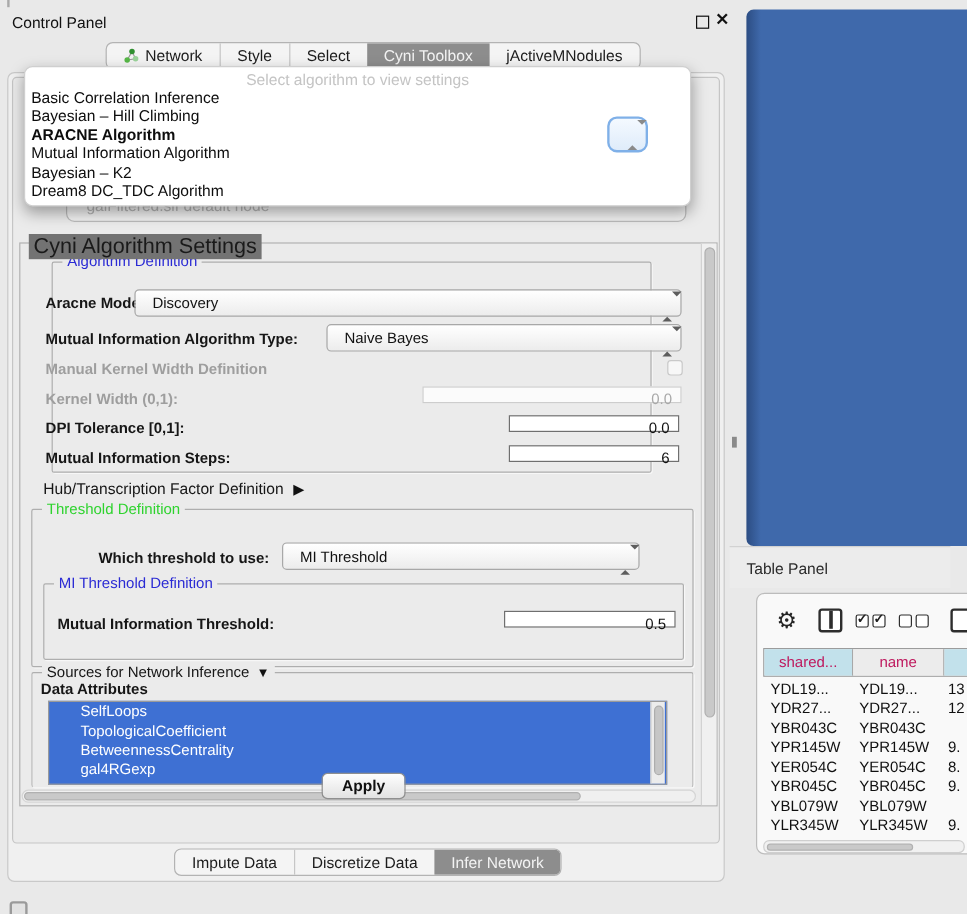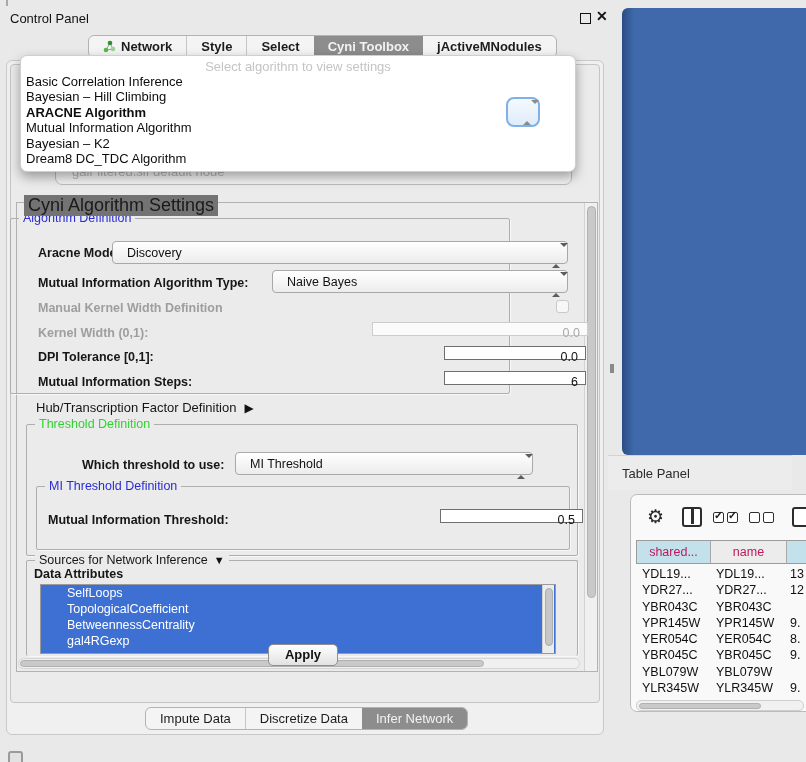--- a/index.html
+++ b/index.html
@@ -8,21 +8,21 @@
   #app { position:relative; width:806px; height:762px; overflow:hidden; background:#e9e9e9; }
 
   
   .cp-title { position:absolute; left:10px; top:11px; font-size:13px; color:#111; }
   .cp-float { position:absolute; left:580px; top:13px; width:11px; height:11px; border:1.7px solid #111; background:transparent; }
   .cp-close { position:absolute; left:596px; top:8px; font-size:14px; font-weight:bold; color:#111; }
   .top-tick { position:absolute; left:6px; top:0; width:2px; height:6px; background:#a9a9a9; }
 
   
   .tabbar { position:absolute; display:flex; height:23px; border:1px solid #b3b3b3; border-radius:6px; background:#f4f4f4; overflow:hidden; }
-  #top-tabs { left:88px; top:35px;font-weight:bold; }
+  #top-tabs { left:88px; top:35px; }
   #bottom-tabs { left:145px; top:707px; }
   .ttab { display:flex; align-items:center; gap:5px; padding:0 14px; font-size:13px; color:#1c1c1c; white-space:nowrap; }
   .ttab:not(.sel)+.ttab:not(.sel) { border-left:1px solid #c6c6c6; }
   .ttab.sel { background:#8d8d8d; color:#f3f3f3; }
   .ticon svg { display:block; }
 
   
   .cardA { position:absolute; left:6px; top:60px; width:598px; height:675px; background:#f0f0f0; border:1px solid #c9c9c9; border-radius:6px; }
   .cardB { position:absolute; left:10px; top:64px; width:590px; height:639px; background:#ebebeb; border:1px solid #c5c5c5; border-radius:4px; }
 
@@ -43,21 +43,21 @@
   .lbl { position:absolute; font-size:12.5px; font-weight:bold; color:#161616; white-space:nowrap; }
   .lbl.dis { color:#9e9e9e; }
   .plain { font-weight:normal; }
 
   .combo { position:absolute; height:23px; border:1px solid #a8a8a8; border-radius:4px; background:linear-gradient(#ffffff,#ececec); }
   .combo .val { position:absolute; left:14px; top:4px; font-size:12.5px; color:#111; }
   .spin { position:absolute; right:7px; top:5px; width:8px; }
   .spin .up { width:0; height:0; border-left:4px solid transparent; border-right:4px solid transparent; border-bottom:4.5px solid #5d5d5d; margin-bottom:2.5px; }
   .spin .dn { width:0; height:0; border-left:4px solid transparent; border-right:4px solid transparent; border-top:4.5px solid #5d5d5d; }
 
-  .nfield { position:absolute; height:14px; background:#fff; border:1px solid #6f6f6f;margin-left:20px; }
+  .nfield { position:absolute; height:14px; background:#fff; border:1px solid #6f6f6f; }
   .nfield .val { position:absolute; right:7px; top:3px; font-size:12.5px; color:#111; }
   .nfield.dis { border:1px solid #cdcdcd; background:#fbfbfb; }
   .nfield.dis .val { color:#a8a8a8; }
 
   .checkbox { position:absolute; width:13px; height:13px; border:1.5px solid #c9c9c9; border-radius:3px; background:#f7f7f7; }
 
   .arrow-right { display:inline-block; margin-left:8px; color:#111; font-size:12px; }
   .arrow-down  { display:inline-block; margin-left:6px; color:#111; font-size:11px; }
 
   
@@ -152,21 +152,21 @@
   <div class="ghost-combo">
     <span>galFiltered.sif default node</span>
   </div>
 
   <span class="panel-legend">Cyni Algorithm Settings</span>
   <div class="settings-panel"></div>
   <div class="set-vscroll">
       <div class="set-vthumb"></div>
     </div>
 
-  <div class="fieldset" style="left:10px; top:218px; width:500px; height:176px;text-decoration:underline;">
+  <div class="fieldset" style="left:43px; top:218px; width:500px; height:176px;text-decoration:underline;">
     <span class="legend leg-blue">Algorithm Definition</span>
   </div>
 
   <span class="lbl" style="left:38px; top:246px;">Aracne Mode:</span>
   <div class="combo" style="left:112px; top:241px; width:456px;">
     <span class="val">Discovery</span>
     <span class="spin"><i class="up"></i><i class="dn"></i></span>
   </div>
 
   <span class="lbl" style="left:38px; top:276px;">Mutual Information Algorithm Type:</span>

